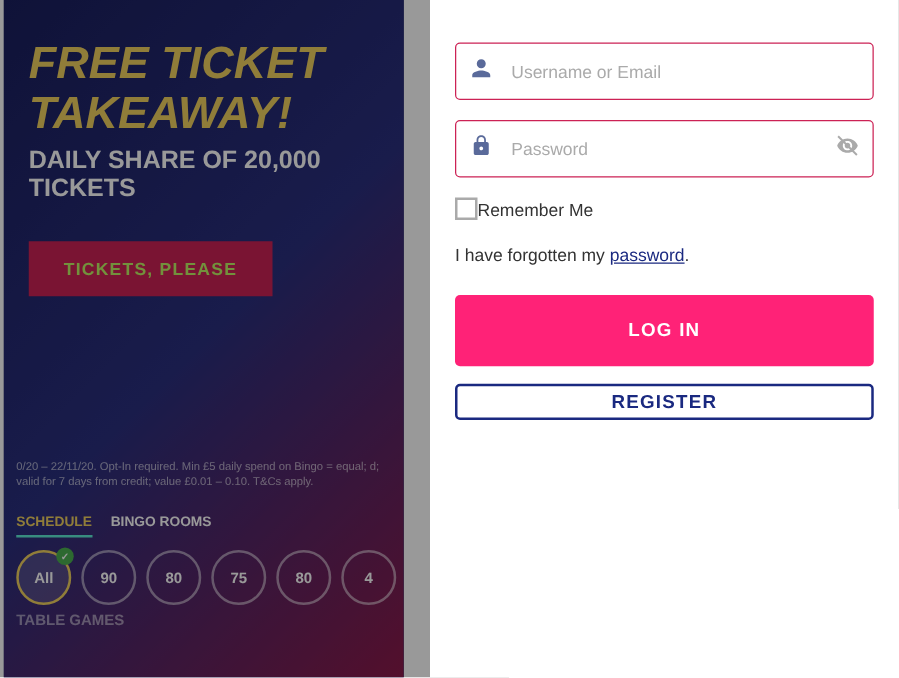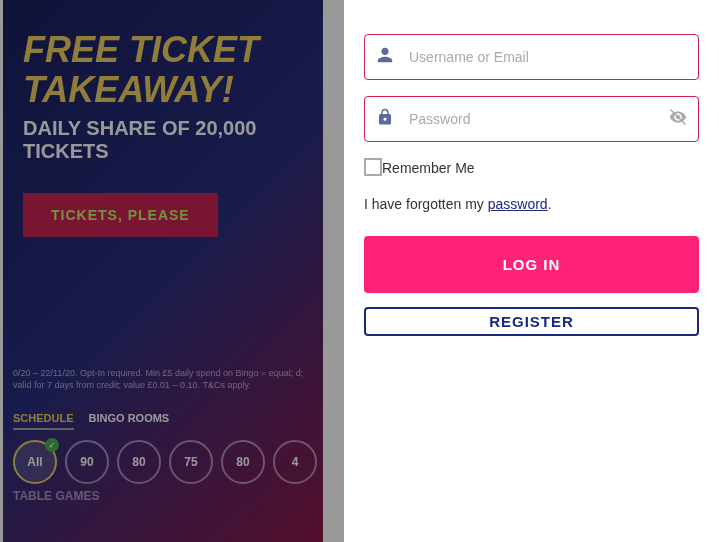--- a/index.html
+++ b/index.html
@@ -98,21 +98,21 @@
       font-size: 11px;
       font-weight: 700;
       color: rgba(255,255,255,0.6);
       text-transform: uppercase;
       cursor: pointer;
       padding-bottom: 4px;
     }
 
     .nav-tab.active {
       color: #f0d060;
-      border-bottom: 2px solid #a3a3a3;
+      border-bottom: 2px solid #5eead4;
     }
 
     .bingo-rooms-tab {
       color: white;
     }
 
     .bingo-circles {
       display: flex;
       align-items: center;
       gap: 8px;

